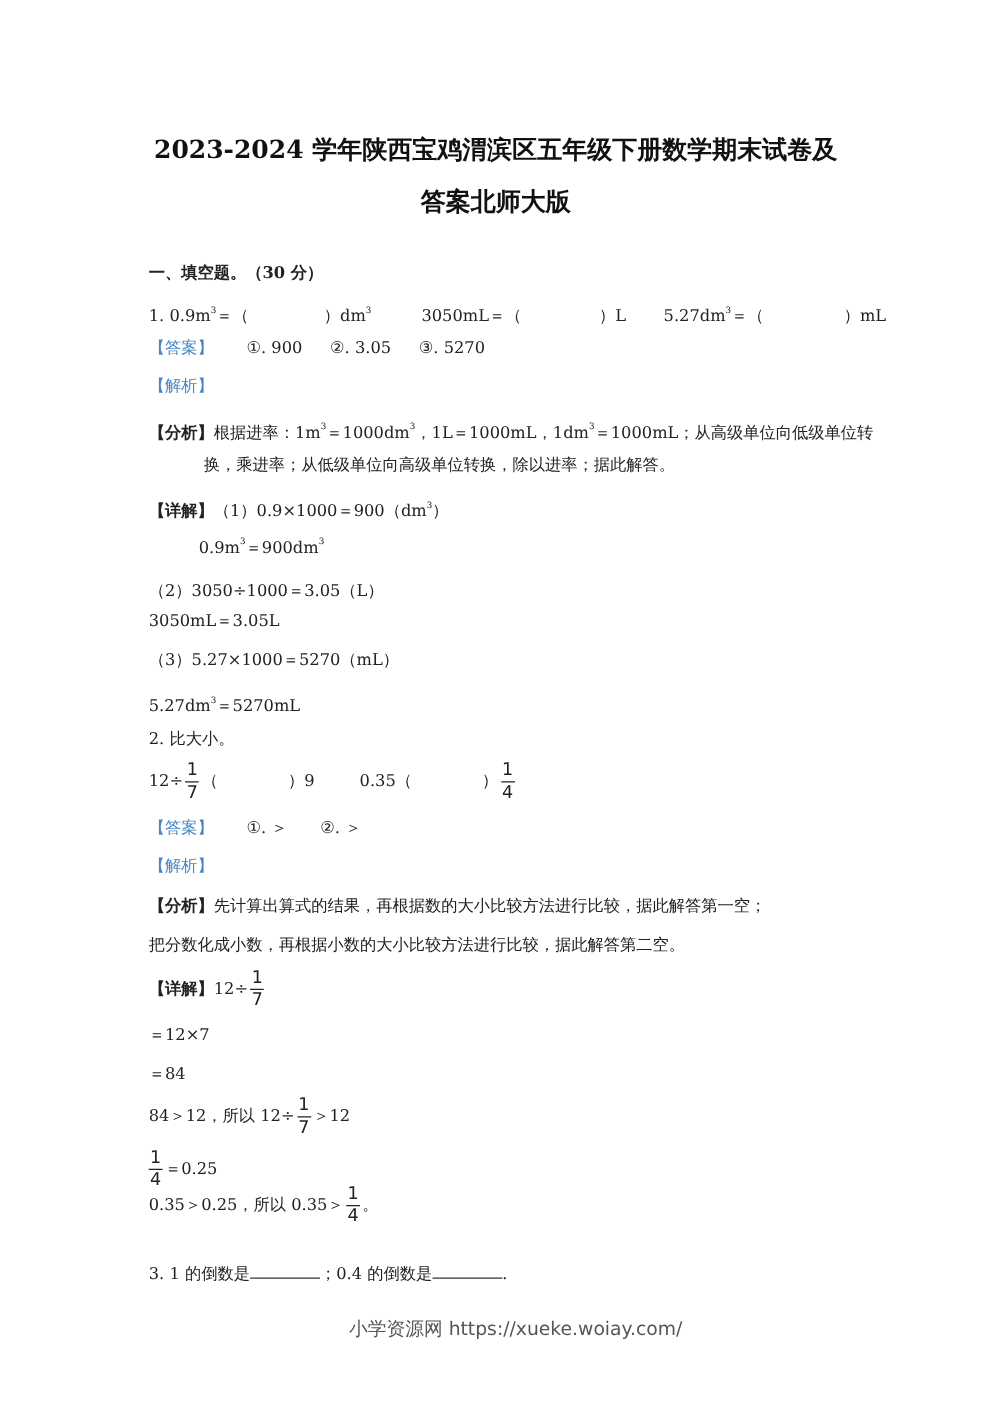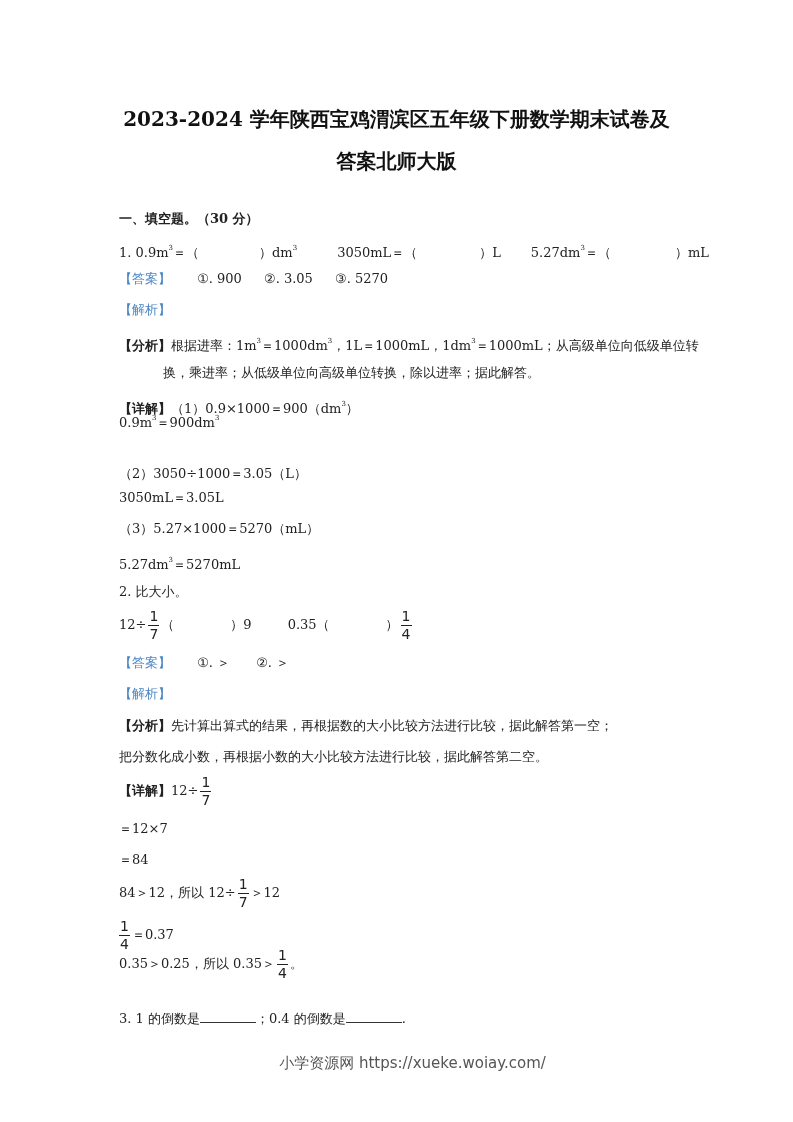--- a/index.html
+++ b/index.html
@@ -41,21 +41,21 @@
 <div class="line blue" style="top:302px;">【解析】</div>
 
 <div class="line" style="top:333px;">
   <span class="bold">【分析】</span><span>根据进率：1m</span><span class="sup">3</span><span>＝1000dm</span><span class="sup">3</span><span>，1L＝1000mL，1dm</span><span class="sup">3</span><span>＝1000mL；从高级单位向低级单位转</span>
 </div>
 <div class="line" style="top:365px;margin-left:44px;">换，乘进率；从低级单位向高级单位转换，除以进率；据此解答。</div>
 
 <div class="line" style="top:396px;">
   <span class="bold">【详解】</span><span>（1）0.9×1000＝900（dm</span><span class="sup">3</span><span>）</span>
 </div>
-<div class="line" style="top:410px;">
+<div class="line" style="top:425px;margin-left:40px;">
   <span>0.9m</span><span class="sup">3</span><span>＝900dm</span><span class="sup">3</span>
 </div>
 <div class="line" style="top:434px;margin-top:32px;">（2）3050÷1000＝3.05（L）</div>
 <div class="line" style="top:490px;">3050mL＝3.05L</div>
 <div class="line" style="top:521px;">（3）5.27×1000＝5270（mL）</div>
 <div class="line" style="top:552px;">
   <span>5.27dm</span><span class="sup">3</span><span>＝5270mL</span>
 </div>
 
 <div class="line" style="top:584px;">2. 比大小。</div>
@@ -81,21 +81,21 @@
   <span class="bold">【详解】</span><span>12÷</span><span class="frac"><span class="num">1</span><span class="den">7</span></span>
 </div>
 <div class="line" style="top:821px;">＝12×7</div>
 <div class="line" style="top:852px;">＝84</div>
 
 <div class="line" style="top:876px;">
   <span>84＞12，所以 12÷</span><span class="frac"><span class="num">1</span><span class="den">7</span></span><span>＞12</span>
 </div>
 
 <div class="line" style="top:918px;">
-  <span class="frac" style="margin-left:0;"><span class="num">1</span><span class="den">4</span></span><span>＝0.37</span>
+  <span class="frac" style="margin-left:0;"><span class="num">1</span><span class="den">4</span></span><span>＝0.25</span>
 </div>
 
 <div class="line" style="top:947px;">
   <span>0.35＞0.25，所以 0.35＞</span><span class="frac"><span class="num">1</span><span class="den">4</span></span><span>。</span>
 </div>
 
 <div class="line" style="top:1010px;">
   <span>3. 1 的倒数是</span><span class="blank"></span><span>；0.4 的倒数是</span><span class="blank"></span><span>.</span>
 </div>
 

